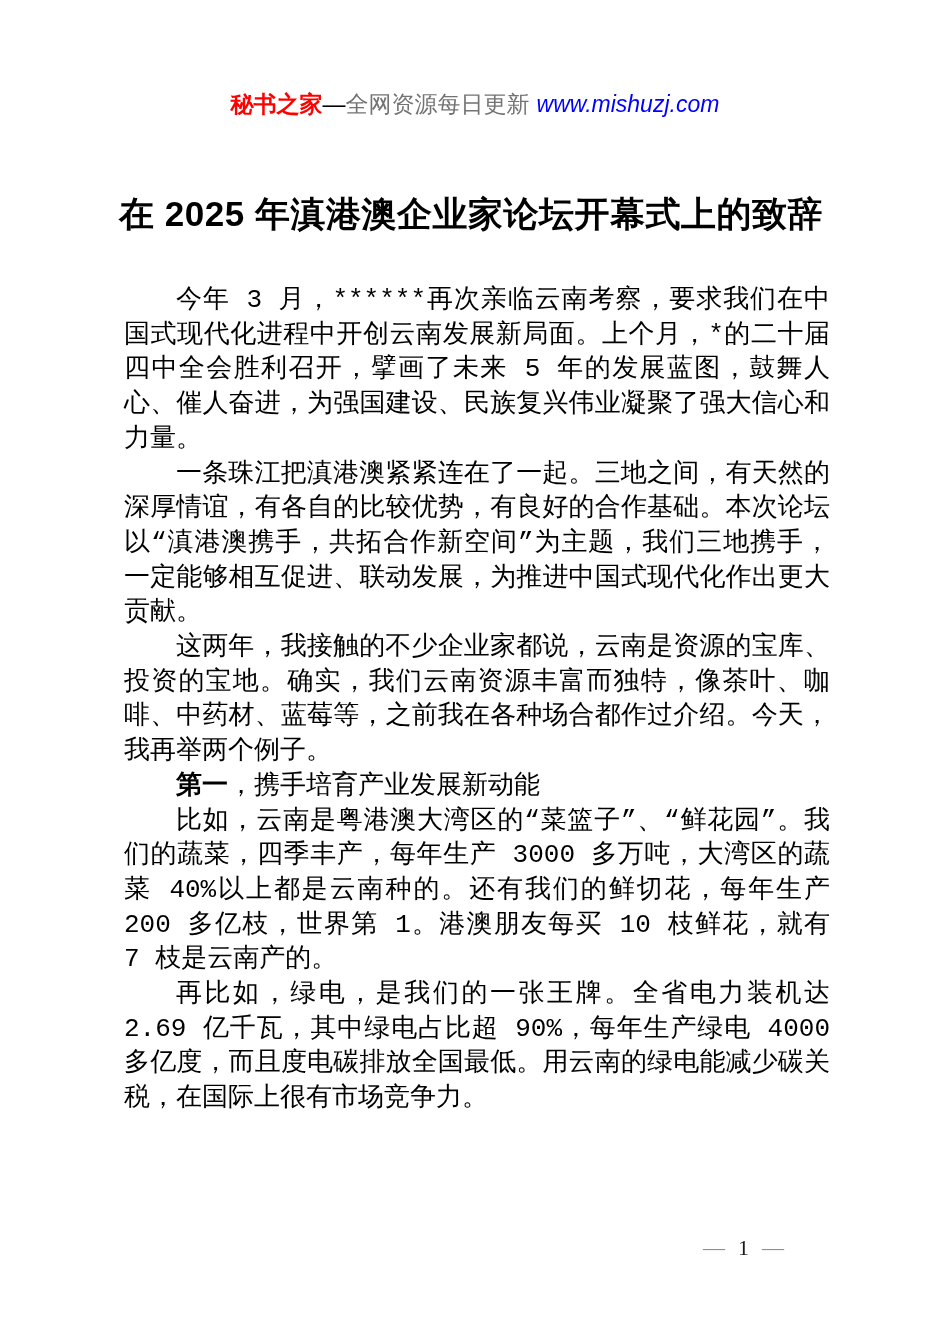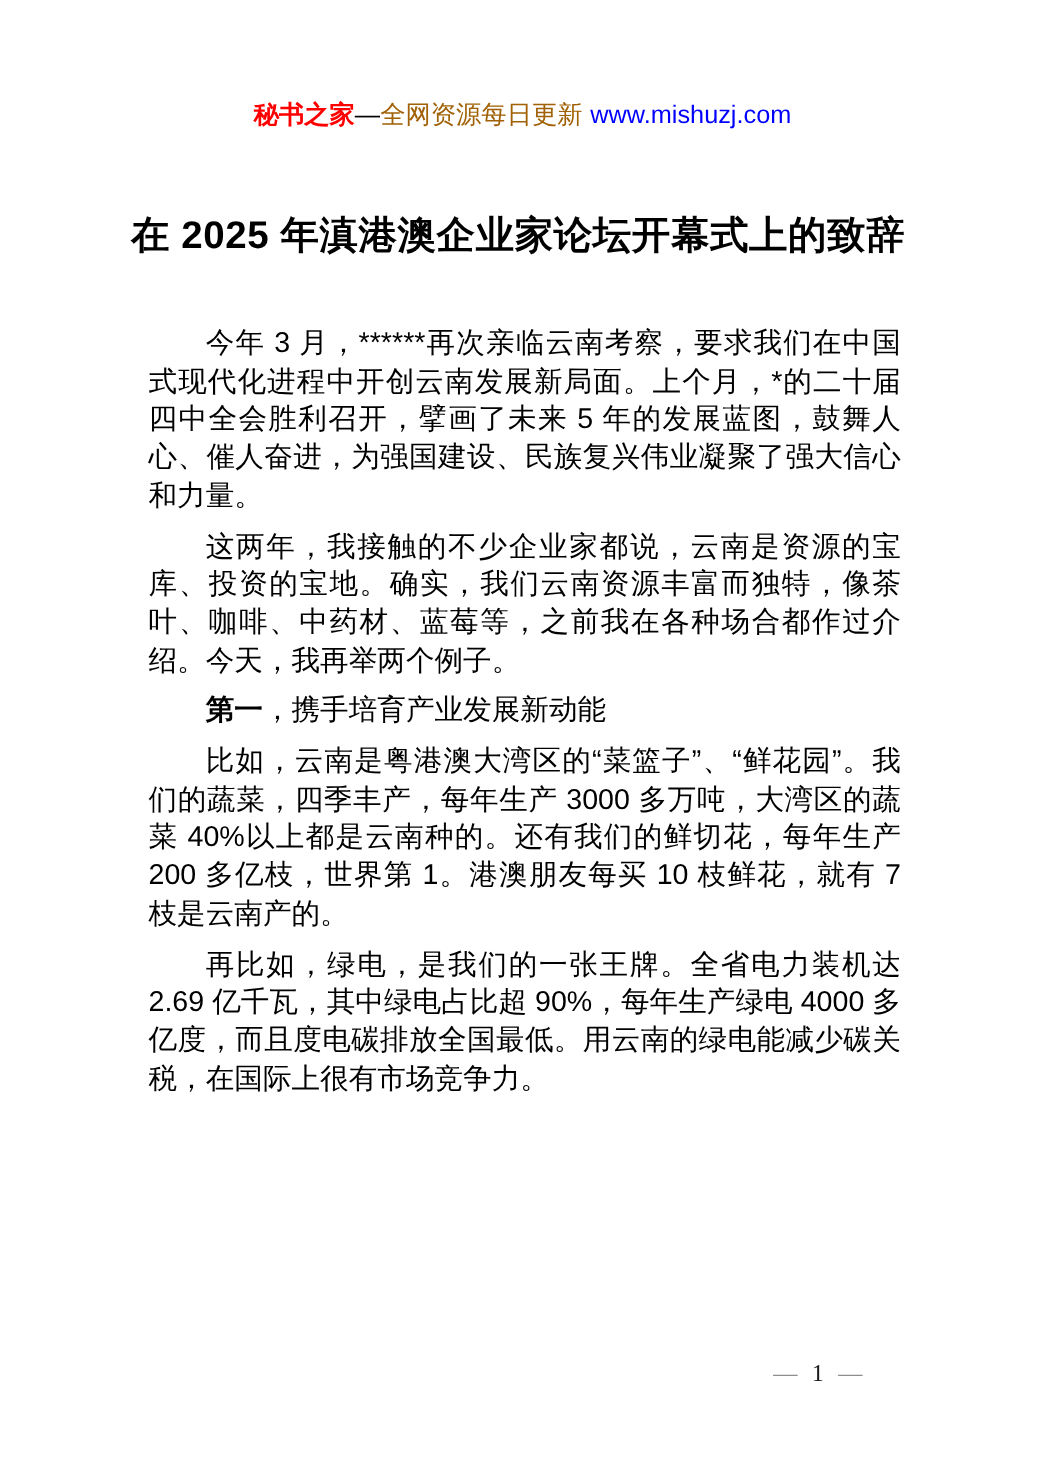--- a/index.html
+++ b/index.html
@@ -46,21 +46,21 @@
   .doc-body {
     position: absolute;
     top: 283px;
     left: 124px;
     width: 706px;
     font-size: 26px;
     line-height: 34.7px;
     text-align: justify;
     text-justify: inter-ideograph;
   }
-  .doc-body p.para { margin: 11px; }
+  .doc-body p.para { margin: 0; font-family: Liberation Mono, monospace; }
   .doc-body p.indent { text-indent: 2em; }
   .doc-body span.bold { font-weight: 700; }
 
   
   .page-num {
     position: absolute;
     top: 1234px;
     right: 166px;
     display: inline-flex;
     align-items: center;
@@ -71,27 +71,28 @@
   }
   .page-num .dash { color: #8a8a8a; }
   .page-num .num { color: #1a1a1a; }
 </style>
 </head>
 <body>
 
 <div class="page">
 
   <div class="site-header">
-    <span class="brand" style="color: rgb(255, 0, 0);">秘书之家</span><span class="sep">—</span><span class="tagline" style="color: #a16207;">全网资源每日更新</span><span class="url" style="color: rgb(0, 0, 255);">www.mishuzj.com</span>
+    <span class="brand" style="color: rgb(255, 0, 0);">秘书之家</span><span class="sep">—</span><span class="tagline" style="color: #737373;">全网资源每日更新</span><span class="url" style="color: rgb(0, 0, 255); font-style: italic;">www.mishuzj.com</span>
   </div>
 
   <div class="doc-title">在 2025 年滇港澳企业家论坛开幕式上的致辞</div>
 
   <div class="doc-body">
       <p class="para indent"><span>今年 3 月，******再次亲临云南考察，要求我们在中国式现代化进程中开创云南发展新局面。上个月，*的二十届四中全会胜利召开，擘画了未来 5 年的发展蓝图，鼓舞人心、催人奋进，为强国建设、民族复兴伟业凝聚了强大信心和力量。</span></p>
+      <p class="para indent"><span>一条珠江把滇港澳紧紧连在了一起。三地之间，有天然的深厚情谊，有各自的比较优势，有良好的合作基础。本次论坛以“滇港澳携手，共拓合作新空间”为主题，我们三地携手，一定能够相互促进、联动发展，为推进中国式现代化作出更大贡献。</span></p>
       <p class="para indent"><span>这两年，我接触的不少企业家都说，云南是资源的宝库、投资的宝地。确实，我们云南资源丰富而独特，像茶叶、咖啡、中药材、蓝莓等，之前我在各种场合都作过介绍。今天，我再举两个例子。</span></p>
       <p class="para indent"><span class="bold">第一</span><span>，携手培育产业发展新动能</span></p>
       <p class="para indent"><span>比如，云南是粤港澳大湾区的“菜篮子”、“鲜花园”。我们的蔬菜，四季丰产，每年生产 3000 多万吨，大湾区的蔬菜 40%以上都是云南种的。还有我们的鲜切花，每年生产 200 多亿枝，世界第 1。港澳朋友每买 10 枝鲜花，就有 7 枝是云南产的。</span></p>
       <p class="para indent"><span>再比如，绿电，是我们的一张王牌。全省电力装机达 2.69 亿千瓦，其中绿电占比超 90%，每年生产绿电 4000 多亿度，而且度电碳排放全国最低。用云南的绿电能减少碳关税，在国际上很有市场竞争力。</span></p>
     </div>
 
   <div class="page-num">
     <span class="dash">—</span>
     <span class="num">1</span>
     <span class="dash">—</span>

